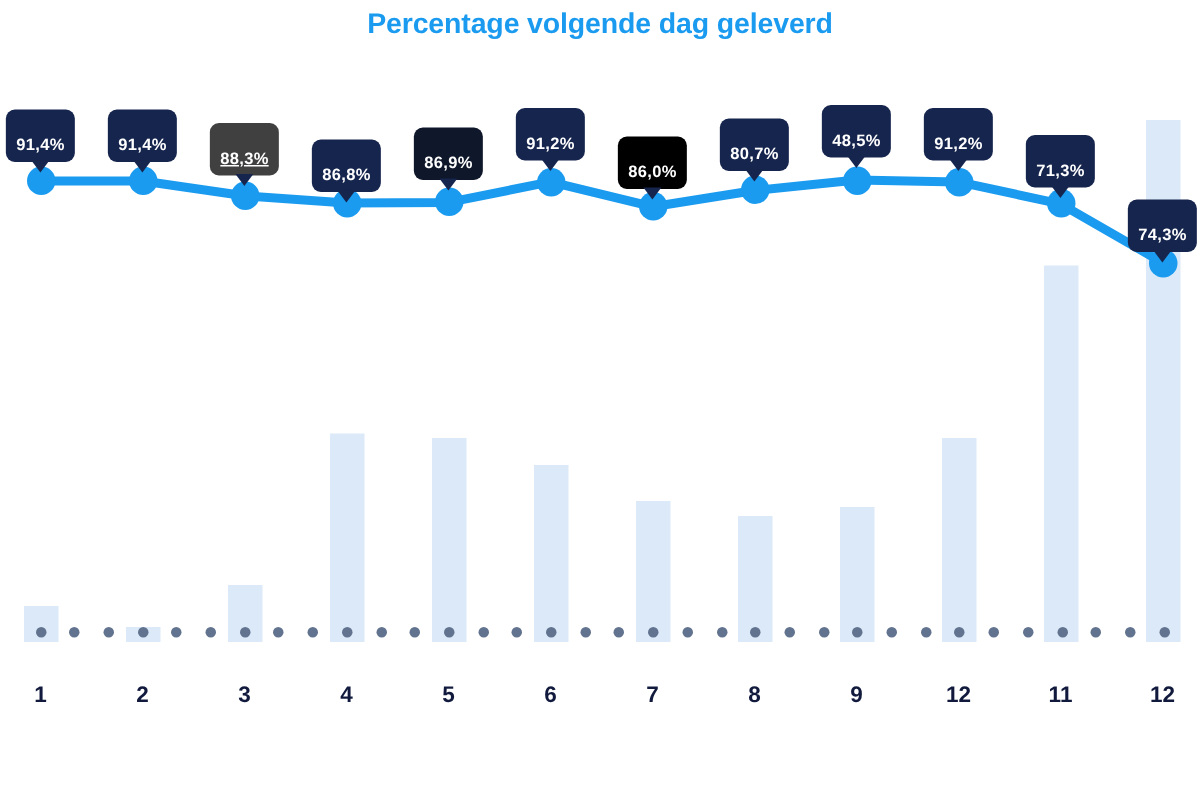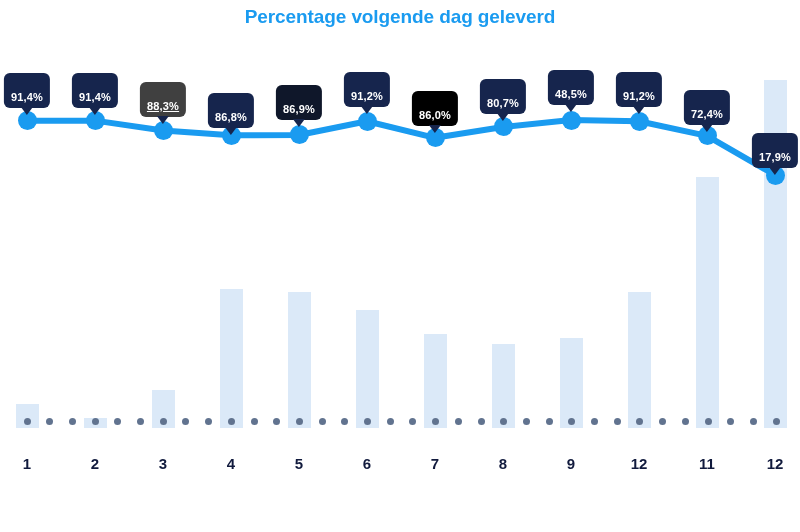--- a/index.html
+++ b/index.html
@@ -184,22 +184,22 @@
         <div class="tip" style="left: 27px; top: 73px; background: rgb(22, 37, 77); color: rgb(255, 255, 255);">91,4%</div>
         <div class="tip" style="left: 95px; top: 73px; background: rgb(22, 37, 77); color: rgb(255, 255, 255);">91,4%</div>
         <div class="tip" style="left: 163px; top: 82px; background: #404040; color: rgb(255, 255, 255); text-decoration: underline;">88,3%</div>
         <div class="tip" style="left: 231px; top: 93px; background: rgb(22, 37, 77); color: rgb(255, 255, 255);">86,8%</div>
         <div class="tip" style="left: 299px; top: 85px; background: #0f172a; color: rgb(255, 255, 255);">86,9%</div>
         <div class="tip" style="left: 367px; top: 72px; background: rgb(22, 37, 77); color: rgb(255, 255, 255);">91,2%</div>
         <div class="tip" style="left: 435px; top: 91px; background: #000000; color: rgb(255, 255, 255);">86,0%</div>
         <div class="tip" style="left: 503px; top: 79px; background: rgb(22, 37, 77); color: rgb(255, 255, 255);">80,7%</div>
         <div class="tip" style="left: 571px; top: 70px; background: rgb(22, 37, 77); color: rgb(255, 255, 255);">48,5%</div>
         <div class="tip" style="left: 639px; top: 72px; background: rgb(22, 37, 77); color: rgb(255, 255, 255);">91,2%</div>
-        <div class="tip" style="left: 707px; top: 90px; background: rgb(22, 37, 77); color: rgb(255, 255, 255);">72,4%</div>
-        <div class="tip" style="left: 775px; top: 133px; background: rgb(22, 37, 77); color: rgb(255, 255, 255);">17,9%</div>
+        <div class="tip" style="left: 707px; top: 90px; background: rgb(22, 37, 77); color: rgb(255, 255, 255);">71,3%</div>
+        <div class="tip" style="left: 775px; top: 133px; background: rgb(22, 37, 77); color: rgb(255, 255, 255);">74,3%</div>
       </div>
   </div>
 
   <div id="xticks-layer">
       <div class="xtick" style="left: 27px; color: rgb(17, 26, 61);">1</div>
       <div class="xtick" style="left: 95px; color: rgb(17, 26, 61);">2</div>
       <div class="xtick" style="left: 163px; color: rgb(17, 26, 61);">3</div>
       <div class="xtick" style="left: 231px; color: rgb(17, 26, 61);">4</div>
       <div class="xtick" style="left: 299px; color: rgb(17, 26, 61);">5</div>
       <div class="xtick" style="left: 367px; color: rgb(17, 26, 61);">6</div>

